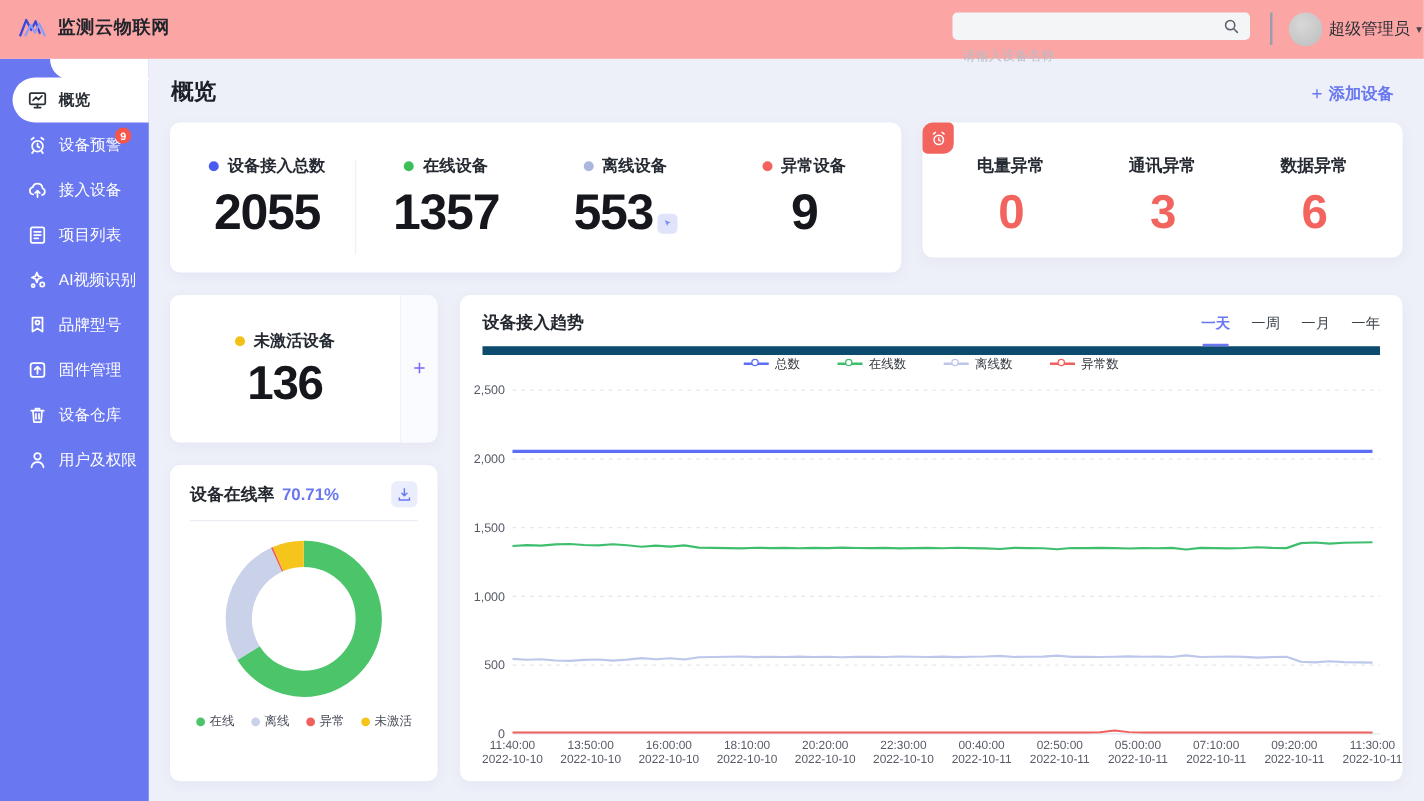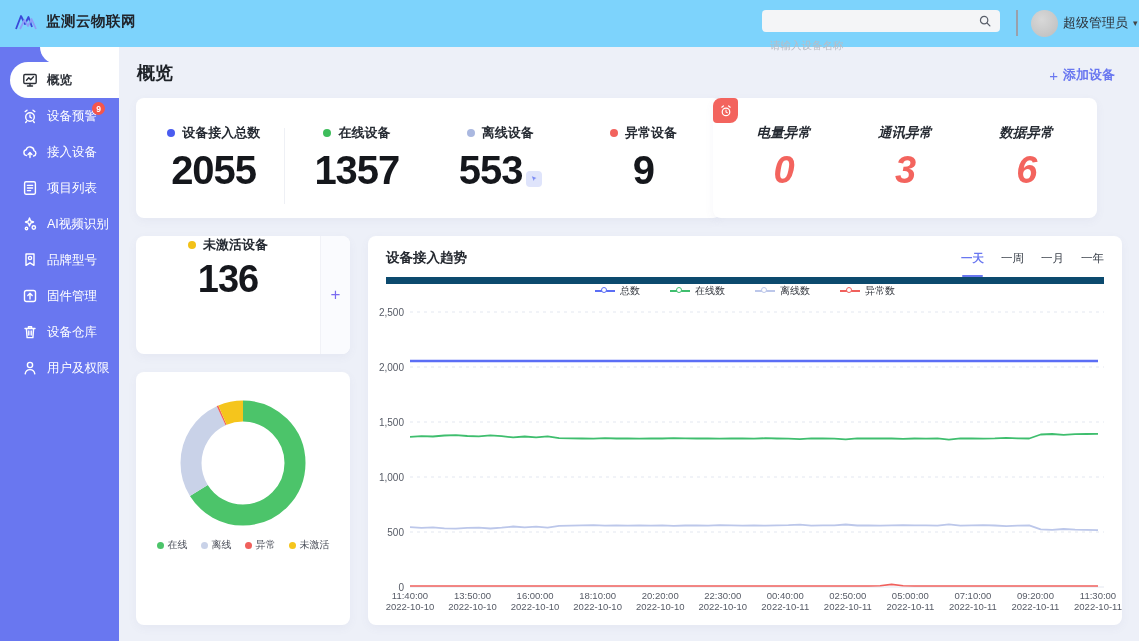--- a/index.html
+++ b/index.html
@@ -1,20 +1,20 @@
 <!DOCTYPE html>
 <html><head>
 <meta charset="utf-8">
 <style>
   * { margin:0; padding:0; box-sizing:border-box; }
   html,body { width:1139px; height:641px; overflow:hidden; background:#edf0f8;
     font-family:"Liberation Sans","DejaVu Sans",sans-serif; }
 
   
-  .header { position:absolute; left:0; top:0; width:1139px; height:47px; background:#7dd3fc; z-index:30; }
+  .header { position:absolute; left:0; top:0; width:1139px; height:47px; background:#fca5a5; z-index:30; }
   .logo { position:absolute; left:14px; top:12px; display:flex; align-items:center; gap:8px; }
   .logo-text { font-size:14.5px; font-weight:800; color:#20242b; letter-spacing:.5px; }
   .search-box { position:absolute; left:762px; top:10px; width:238px; height:22px; background:#f4f5f7;
     border-radius:4px; display:flex; align-items:center; padding:0 8px; }
   .search-box input { flex:1; border:none; outline:none; background:transparent; font-size:10.5px; color:#333;
     font-family:inherit;margin-top:48px; }
   .search-box input::placeholder { color:#b9bcc4; }
   .search-ic { width:14px; height:14px; color:#5a5f6a; cursor:pointer; }
   .hdr-divider { position:absolute; left:1016px; top:10px; width:1.5px; height:26px; background:#9aa0ab; }
   .avatar { position:absolute; left:1031px; top:10px; width:27px; height:27px; border-radius:50%;
@@ -53,31 +53,31 @@
   .stat-label { font-size:13px; font-weight:700; color:#262b33; display:flex; align-items:center;
     justify-content:center; gap:7px; }
   .dot { width:8px; height:8px; border-radius:50%; display:inline-block; }
   .stat-num-row { display:flex; align-items:flex-end; justify-content:center; margin-top:8px; }
   .stat-num { font-size:40px; font-weight:800; color:#15171c; letter-spacing:-1px; line-height:1; }
   .mini-badge { width:16px; height:16px; border-radius:4px; background:#dfe4fb; color:#7d8df5;
     display:flex; align-items:center; justify-content:center; margin:0 0 3px 3px; }
   .mini-badge svg { width:10px; height:10px; }
 
   
-  .card-alerts { left:594px; top:51px; width:384px; height:120px; display:flex; padding:26px 10px 0;font-style:italic; }
+  .card-alerts { left:619px; top:51px; width:384px; height:108px; display:flex; padding:26px 10px 0; }
   .alert-corner { position:absolute; left:0; top:0; width:25px; height:25px; background:#f3645e;
     border-radius:8px 4px 8px 4px; color:#fff; display:flex; align-items:center; justify-content:center; }
   .alert-corner svg { width:14px; height:14px; }
   .alert-col { flex:1; text-align:center; }
   .alert-label { font-size:13.5px; font-weight:700; color:#262b33; }
   .alert-num { font-size:38px; font-weight:800; letter-spacing:-1px; margin-top:9px; line-height:1; }
 
   
   .card-inactive { left:17px; top:189px; width:214px; height:118px; display:flex; overflow:hidden; }
-  .inactive-body { flex:1; display:flex; flex-direction:column; align-items:center; justify-content:flex-start; gap:6px; }
+  .inactive-body { flex:1; display:flex; flex-direction:column; align-items:center; justify-content:center; gap:6px; }
   .inactive-strip { width:30px; background:#fafbfe; border-left:1px solid #f1f2f7; display:flex;
     align-items:center; justify-content:center; color:#7a6bf0; font-size:17px; cursor:pointer; }
   .inactive-num { font-size:38px; font-weight:800; color:#15171c; letter-spacing:-1px; line-height:1; }
 
   
   .card-donut { left:17px; top:325px; width:214px; height:253px; padding:13px 16px; }
   .donut-head { display:flex; align-items:center; border-bottom:1px solid #ececf2; padding-bottom:10px; }
   .donut-title { font-size:13.5px; font-weight:800; color:#23272e; }
   .donut-rate { font-size:13.5px; font-weight:800; color:#6977f0; margin-left:6px; flex:1; }
   .dl-btn { width:21px; height:21px; background:#e9edfc; border-radius:5px; color:#6977f0; display:flex;
@@ -286,20 +286,30 @@
         <span>未激活设备</span>
       </div>
       <div class="inactive-num">136</div>
     </div>
     <div class="inactive-strip">
       <span>+</span>
     </div>
   </div>
 
   <div class="card card-donut">
+    <div class="donut-head">
+      <span class="donut-title">设备在线率</span>
+      <span class="donut-rate">70.71%</span>
+      <div class="dl-btn">
+        <svg viewBox="0 0 16 16">
+          <path d="M8 2.5 V9 M5.5 6.8 L8 9.3 L10.5 6.8" fill="none" stroke="currentColor" stroke-width="1.4" stroke-linecap="round" stroke-linejoin="round"></path>
+          <path d="M3 11.5 v2 h10 v-2" fill="none" stroke="currentColor" stroke-width="1.4" stroke-linecap="round"></path>
+        </svg>
+      </div>
+    </div>
     <div class="donut-wrap" id="donut-wrap">
         <svg width="150" height="145" viewBox="0 0 150 145">
           <circle cx="75" cy="72" r="52" fill="none" stroke="#4cc46a" stroke-width="21" stroke-dasharray="215.75 110.98" stroke-dashoffset="0.00" transform="rotate(-90 75 72)"></circle>
           <circle cx="75" cy="72" r="52" fill="none" stroke="#c9d2e8" stroke-width="21" stroke-dasharray="87.92 238.80" stroke-dashoffset="-215.75" transform="rotate(-90 75 72)"></circle>
           <circle cx="75" cy="72" r="52" fill="none" stroke="#f0605c" stroke-width="21" stroke-dasharray="1.43 325.29" stroke-dashoffset="-303.67" transform="rotate(-90 75 72)"></circle>
           <circle cx="75" cy="72" r="52" fill="none" stroke="#f5c51c" stroke-width="21" stroke-dasharray="21.62 305.10" stroke-dashoffset="-305.10" transform="rotate(-90 75 72)"></circle>
         </svg>
       </div>
     <div class="donut-legend" id="donut-legend">
         <div class="dl-item">

